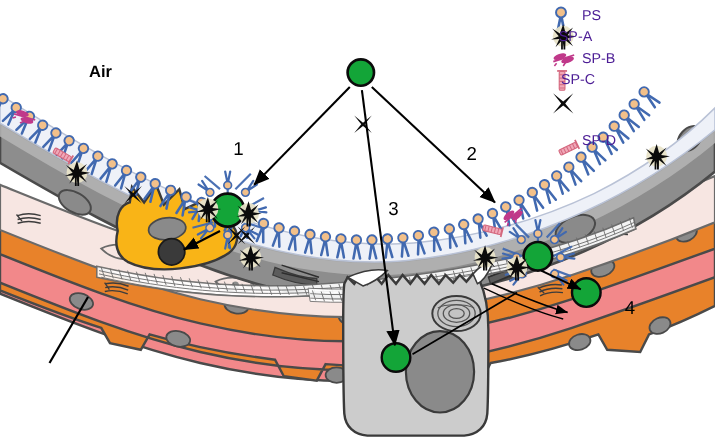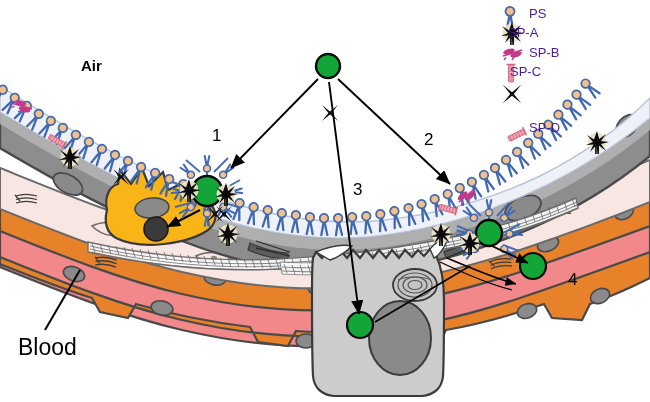--- a/index.html
+++ b/index.html
@@ -515,21 +515,20 @@
       <g>
         <use href="#spc-glyph" transform="translate(511,73)"></use>
       </g>
       <g>
         <use href="#spd-glyph" transform="translate(512,94) scale(1.15)"></use>
       </g>
     </g>
   </svg>
 
   <div class="txt label-air">Air</div>
-  <div class="txt label-blood">Blood</div>
 
   <div class="txt num num-1">1</div>
   <div class="txt num num-2">2</div>
   <div class="txt num num-3">3</div>
   <div class="txt num num-4">4</div>
 
   <div class="legend-label lg0">PS</div>
   <div class="legend-label lg1">SP-A</div>
   <div class="legend-label lg2">SP-B</div>
   <div class="legend-label lg3">SP-C</div>

